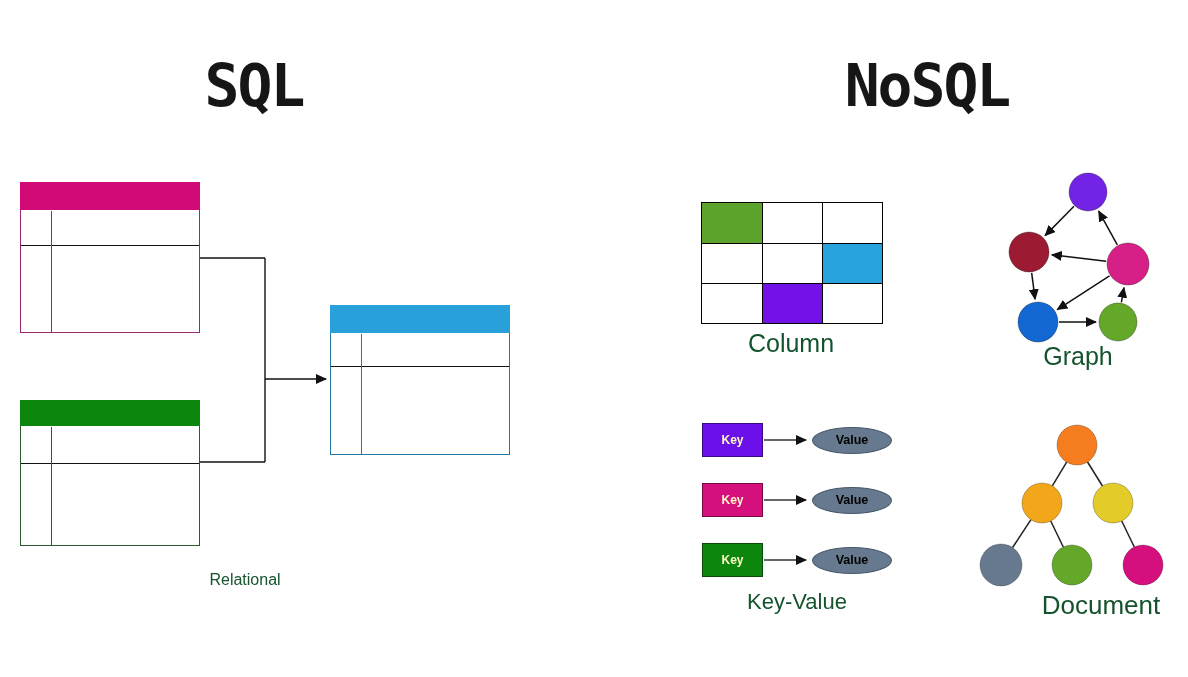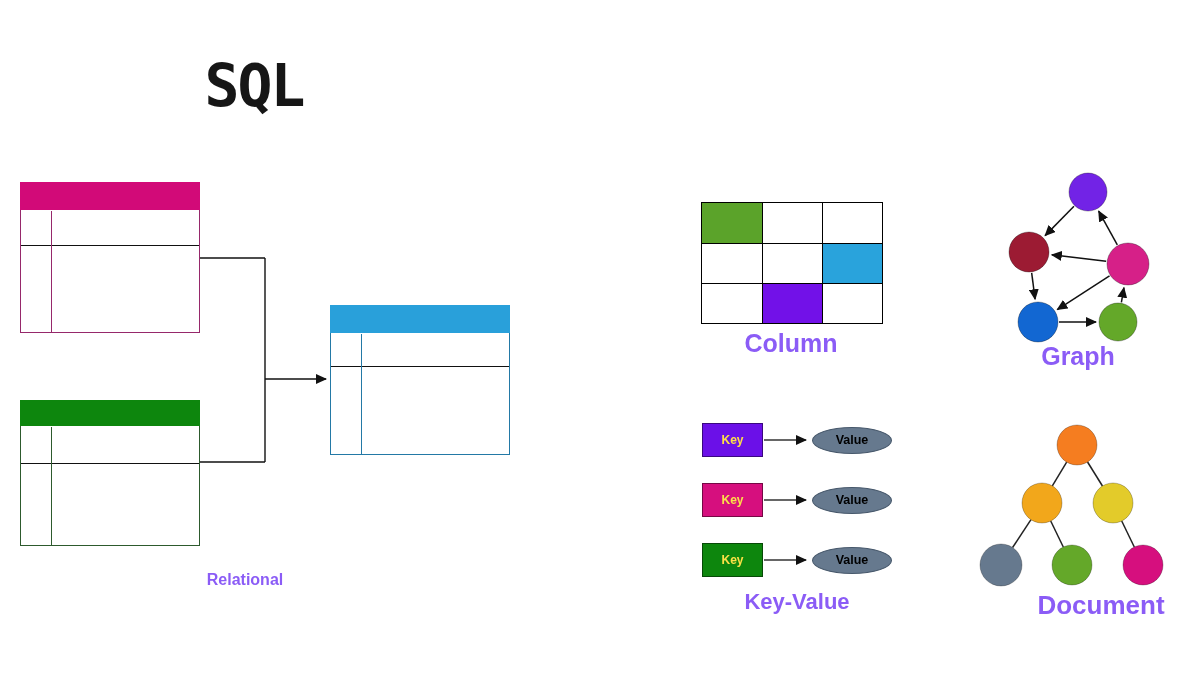--- a/index.html
+++ b/index.html
@@ -1,39 +1,40 @@
 <!DOCTYPE html>
 <html><head>
 <meta charset="utf-8">
 <style>
   html,body{margin:0;padding:0;background:#fff;}
   .canvas{position:relative;width:1188px;height:677px;background:#fff;overflow:hidden;
           font-family:"Liberation Sans",sans-serif;}
   .title{position:absolute;transform:translateX(-50%);font-family:"DejaVu Sans Mono",monospace;
          font-weight:bold;font-size:58px;color:#161616;letter-spacing:-2px;white-space:nowrap;}
-  .caption{position:absolute;transform:translateX(-50%);font-size:25px;color:#8b5cf6;white-space:nowrap;font-weight:bold;}
+  .caption{position:absolute;transform:translateX(-50%);font-size:25px;color:#14532d;white-space:nowrap;}
   .er-table{position:absolute;box-sizing:border-box;background:#fff;}
   .er-head{position:absolute;left:-1px;top:-1px;right:-1px;}
   .er-row{position:absolute;left:0;right:0;border-top:1.4px solid #111;}
   .er-col{position:absolute;bottom:0;width:0;border-left:1px solid;}
   .grid-wrap{position:absolute;display:grid;border:1.5px solid #000;background:#fff;}
   .grid-cell{box-sizing:border-box;background:#fff;}
   .kv-key{position:absolute;box-sizing:border-box;border:1px solid rgba(0,0,0,.45);
-          display:flex;align-items:center;justify-content:center;color:#fde047;
+          display:flex;align-items:center;justify-content:center;color:#fef9c3;
           font-weight:bold;font-size:12px;}
   .kv-value{position:absolute;box-sizing:border-box;border-radius:50%;
             display:flex;align-items:center;justify-content:center;color:#000000;
             font-weight:bold;font-size:12.5px;}
   svg.overlay{position:absolute;left:0;top:0;pointer-events:none;}
 </style>
 </head>
 <body>
 
 <div class="canvas">
   <div class="title" style="left:222px;top:52px;margin-left:32px;">SQL</div>
+  <div class="title" style="left:927px;top:52px;">NoSQL</div>
 
   <div id="sql-tables">
       <div class="er-table" style="left: 20px; top: 182px; width: 180px; height: 151px; border: 1px solid rgb(150, 40, 107);">
         <div class="er-head" style="height:28px;background:#d20a78;"></div>
         <div class="er-row" style="top:62px;border-color:#111111;"></div>
         <div class="er-col" style="top:28px;left:30px;border-color:#96286b;"></div>
       </div>
       <div class="er-table" style="left: 20px; top: 400px; width: 180px; height: 146px; border: 1px solid rgb(45, 90, 45);">
         <div class="er-head" style="height:26px;background:#0d860d;"></div>
         <div class="er-row" style="top:62px;border-color:#111111;"></div>

